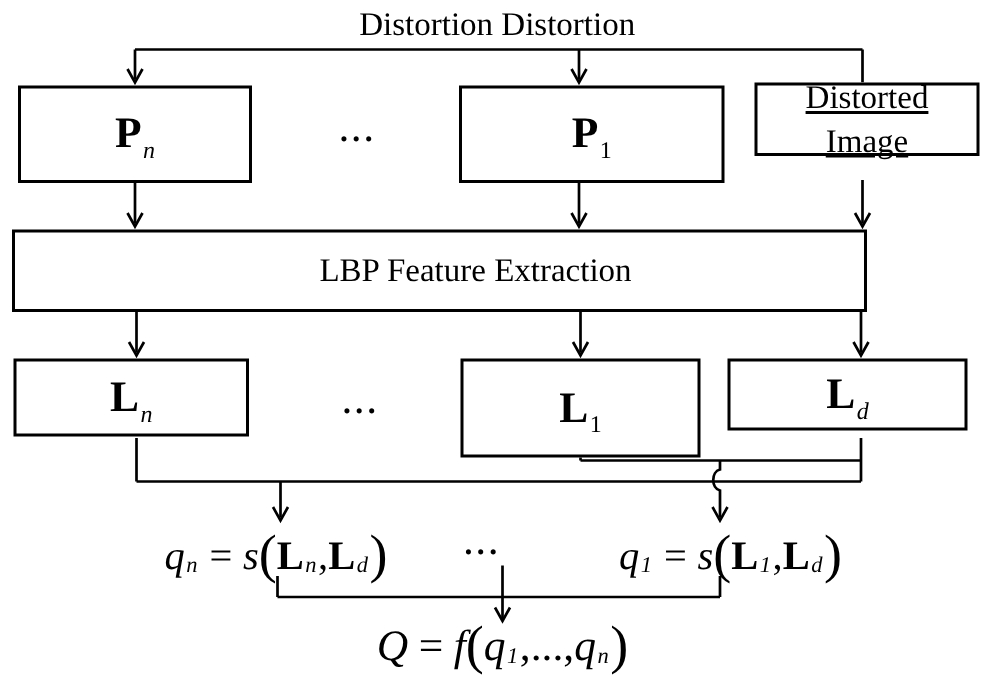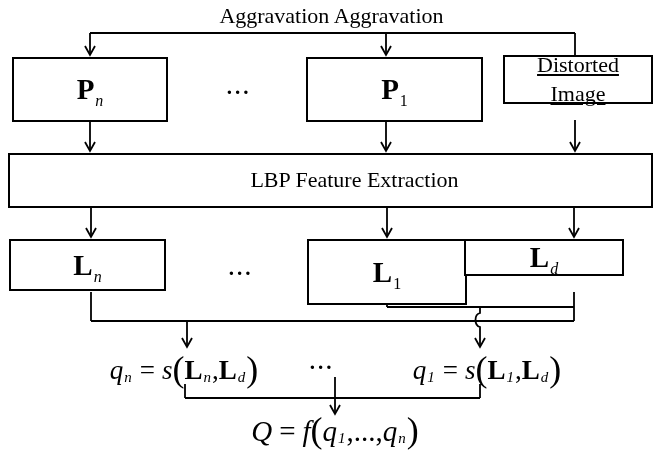--- a/index.html
+++ b/index.html
@@ -106,54 +106,54 @@
       <path d="M475 338 L480 347 L485 338"></path>
 
       <path d="M185 384 V398"></path>
       <path d="M480 384 V398"></path>
       <path d="M185 398 H480"></path>
       <path d="M335 377 V412"></path>
       <path d="M330 405 L335 414 L340 405"></path>
     </g>
   </svg>
 
-  <div class="title">Aggravation Aggravation</div>
+  <div class="title">Distortion Distortion</div>
 
   <div class="box" style="left:12px; top:57px; width:156px; height:65px;">
     <span class="vec"><span>P</span><sub class="it">n</sub></span>
   </div>
 
   <div class="dots" style="left:239px; top:77px;">...</div>
 
   <div class="box" style="left:306px; top:57px; width:177px; height:65px;">
     <span class="vec"><span>P</span><sub>1</sub></span>
   </div>
 
   <div class="box" style="left:503px; top:55px; width:150px; height:49px;text-decoration:underline;">
     <span class="plain">
       <span>Distorted</span><br>
       <span>Image</span>
     </span>
   </div>
 
-  <div class="box" style="left:8px; top:153px; width:645px; height:55px;padding-left:48px;">
+  <div class="box" style="left:8px; top:153px; width:570px; height:55px;padding-left:48px;">
     <span class="plain">LBP Feature Extraction</span>
   </div>
 
   <div class="box" style="left:9px; top:239px; width:157px; height:52px;">
     <span class="vec"><span>L</span><sub class="it">n</sub></span>
   </div>
 
   <div class="dots" style="left:241px; top:258px;">...</div>
 
   <div class="box" style="left:307px; top:239px; width:160px; height:66px;">
     <span class="vec"><span>L</span><sub>1</sub></span>
   </div>
 
-  <div class="box" style="left:464px; top:239px; width:160px; height:37px;">
+  <div class="box" style="left:485px; top:239px; width:160px; height:48px;">
     <span class="vec"><span>L</span><sub class="it">d</sub></span>
   </div>
 
   <div class="formula" style="left:184px; top:352px;">
     <span>q</span>
       <sub class="it">n</sub>
       <span class="eq">=</span>
       <span>s</span>
       <span class="paren">(</span>
       <span class="bold">L</span>

